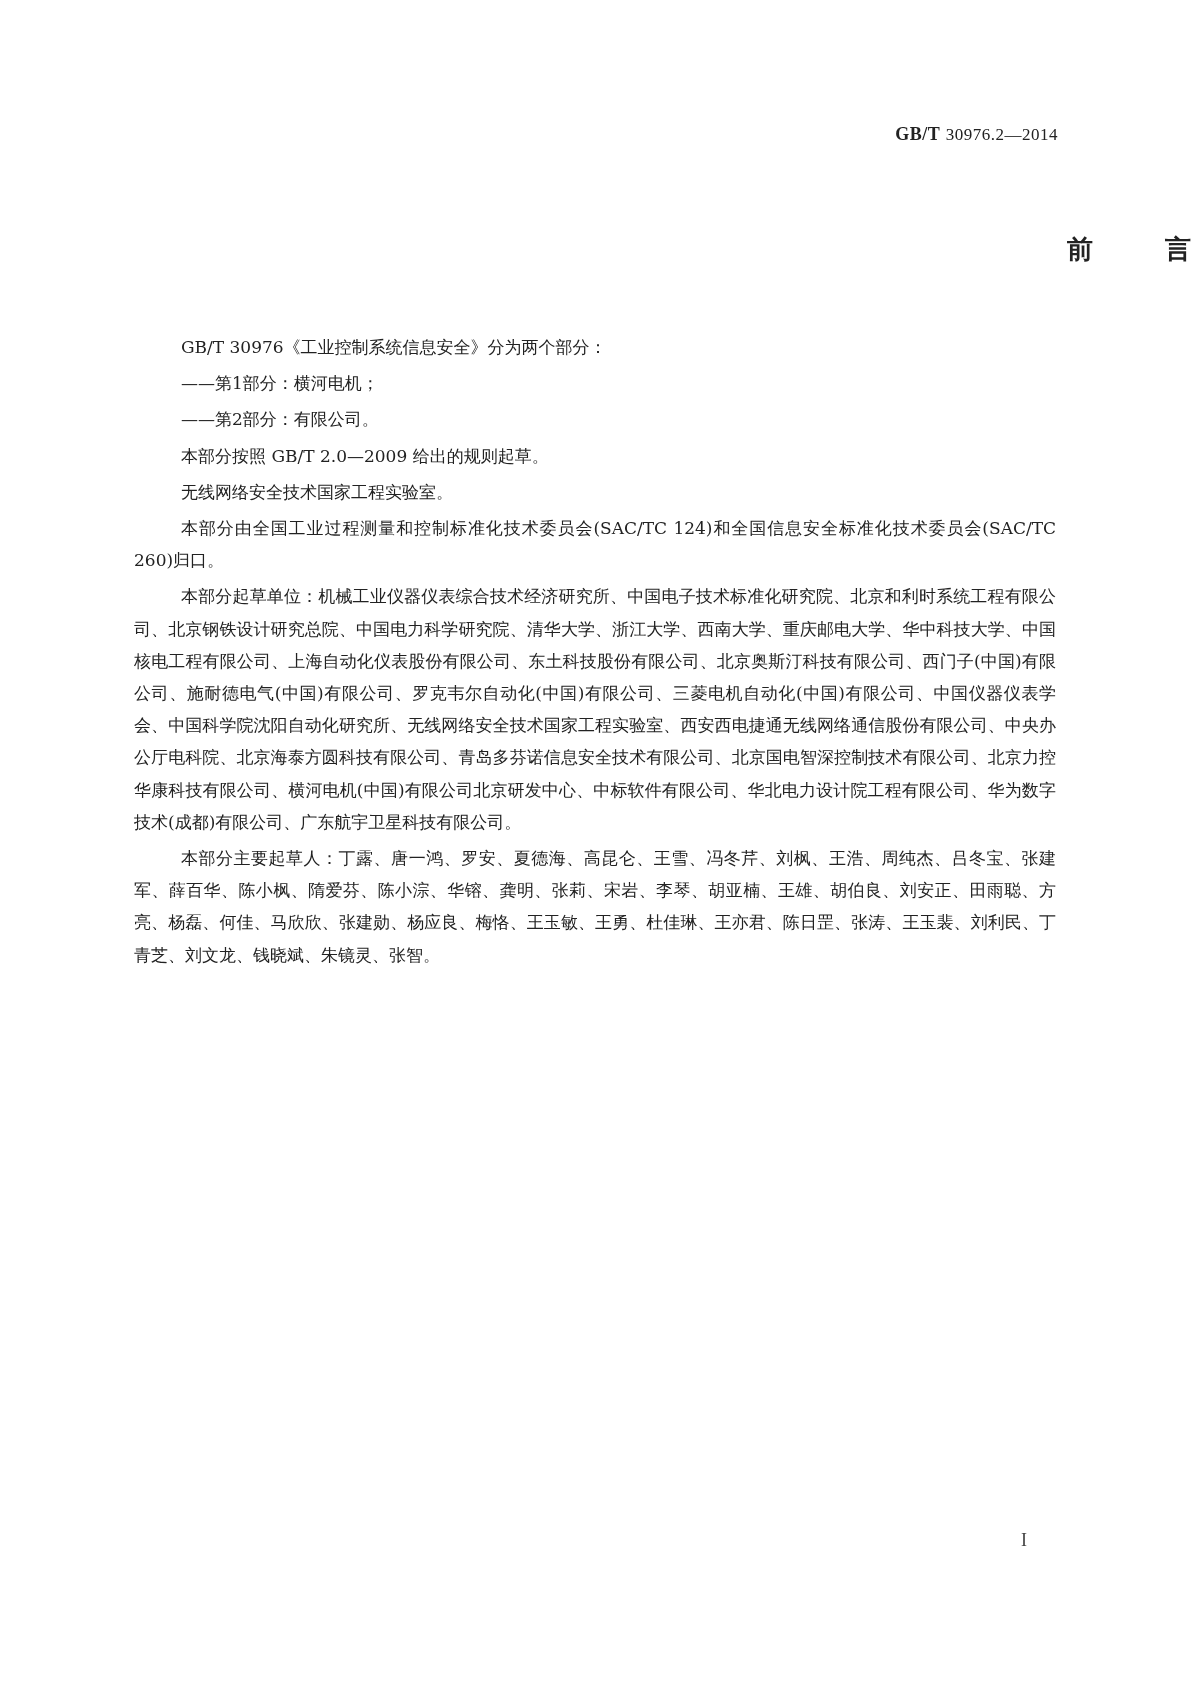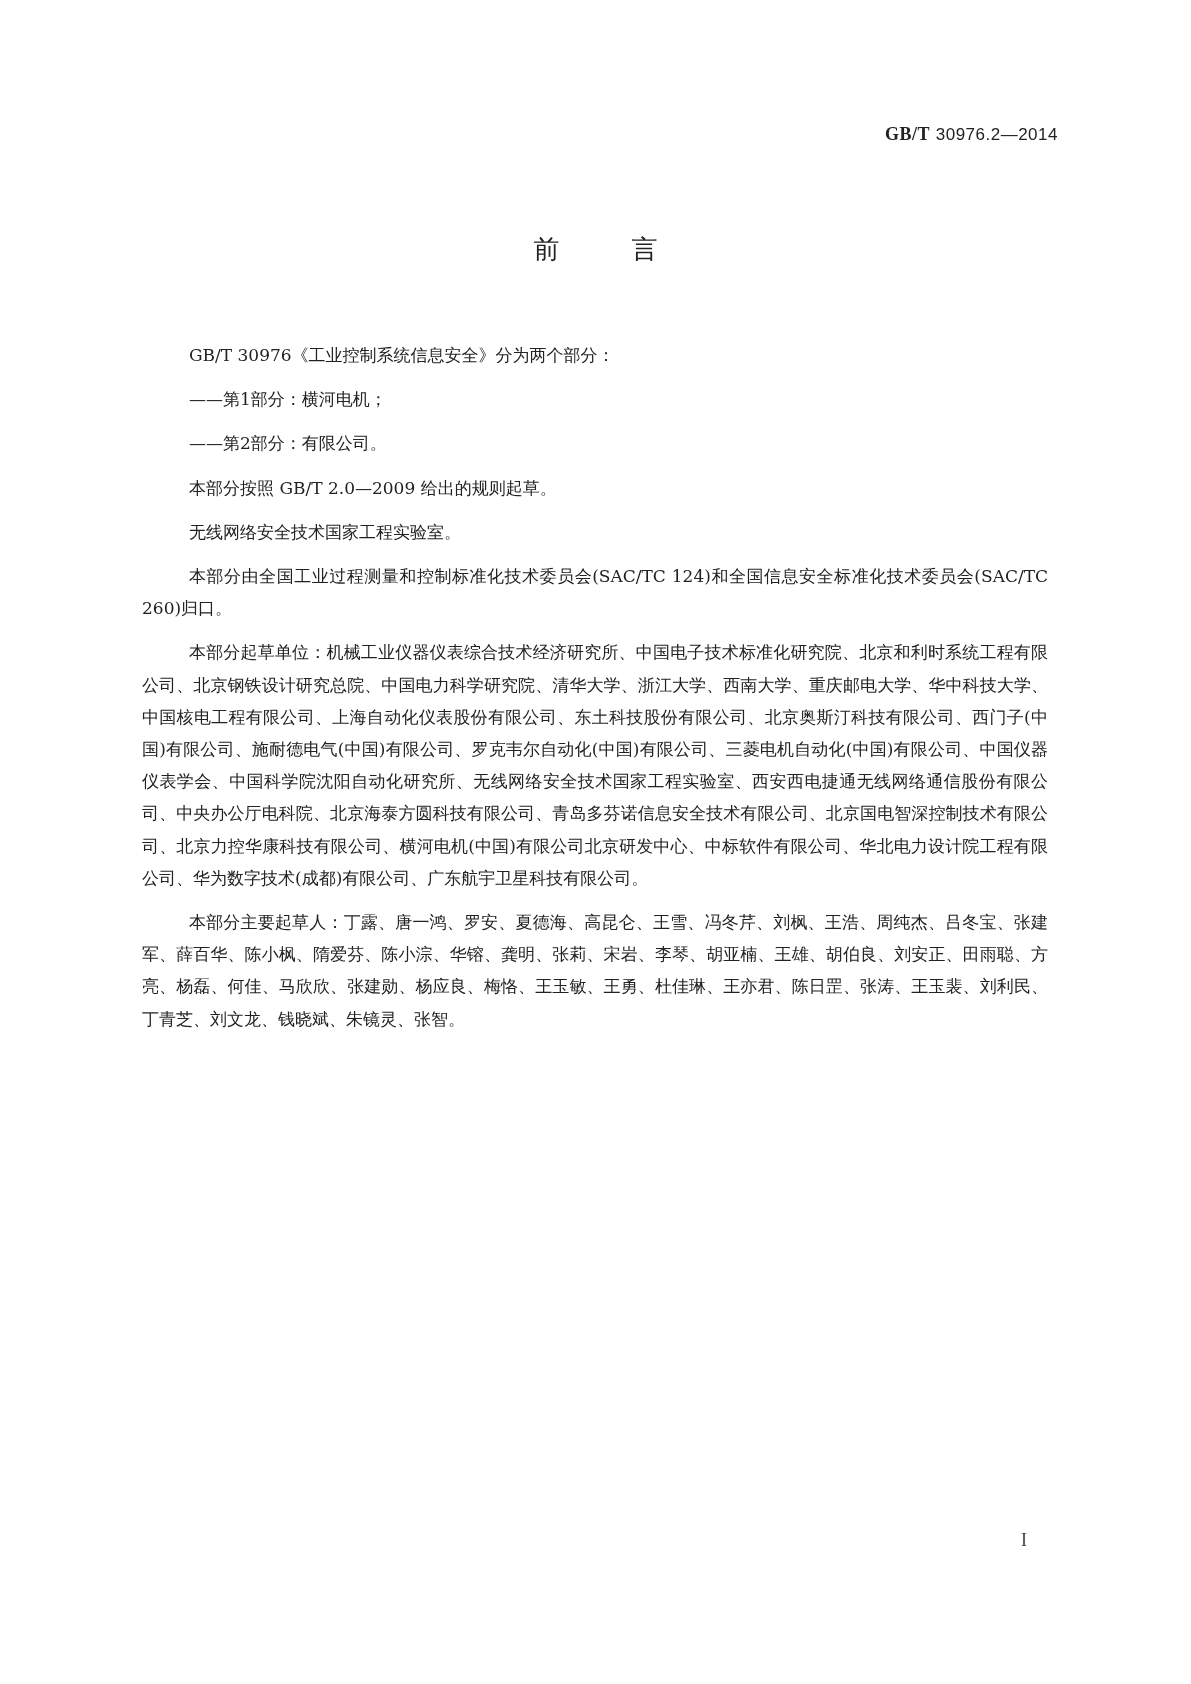--- a/index.html
+++ b/index.html
@@ -1,27 +1,27 @@
 <!DOCTYPE html>
 <html><head>
 <meta charset="utf-8">
 <style>
   html, body { margin: 0; padding: 0; background: #ffffff; }
   body { width: 1191px; height: 1684px; position: relative; overflow: hidden;
          font-family: "DejaVu Serif", "Liberation Serif", serif; color: #222; }
   .header { position: absolute; right: 133px; top: 124px; font-size: 16px; letter-spacing: 0.5px; }
   .header .std { font-weight: bold; font-family: "Liberation Serif", serif; font-size: 18px; text-align: right; }
-  .header .num { font-family: Liberation Sans, sans-serif; font-size: 17px; }
-  .title { position: absolute; left: 0; width: 1191px; top: 232px; text-align: center;
-           font-family: "DejaVu Sans", sans-serif; font-weight: normal; font-size: 26px; }
+  .header .num { font-family: Liberation Serif, serif; font-size: 17px; }
+  .title { position: absolute; left: 0; width: 1191px; top: 232px; text-align: right;
+           font-family: "DejaVu Sans", sans-serif; font-weight: bold; font-size: 26px; }
   .title span { display: inline-block; }
   .title .gap { width: 72px; }
   .body { position: absolute; left: 130px; width: 930px; top: 327px; font-size: 17px;
           line-height: 32.2px; text-align: justify; }
-  .body p { margin: 12px; }
+  .body p { margin: 4px; }
   .body .ind { text-indent: 47px; }
   .page-num { position: absolute; left: 1021px; top: 1530px; font-size: 18px;
               font-family: "Liberation Serif", serif; color: #444; }
 </style>
 </head>
 <body>
 
 <div class="header">
   <span class="std">GB/T</span>
   <span class="num">30976.2—2014</span>

